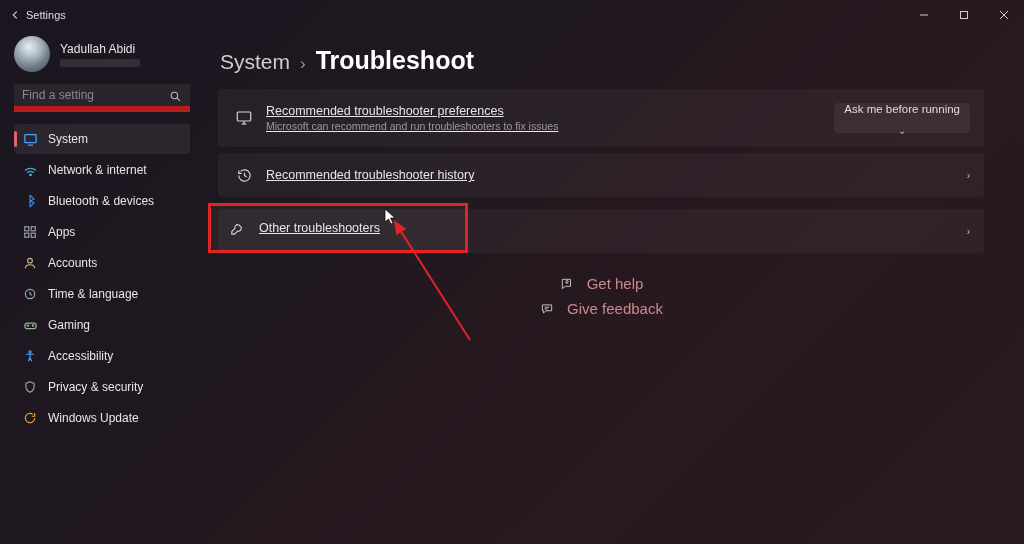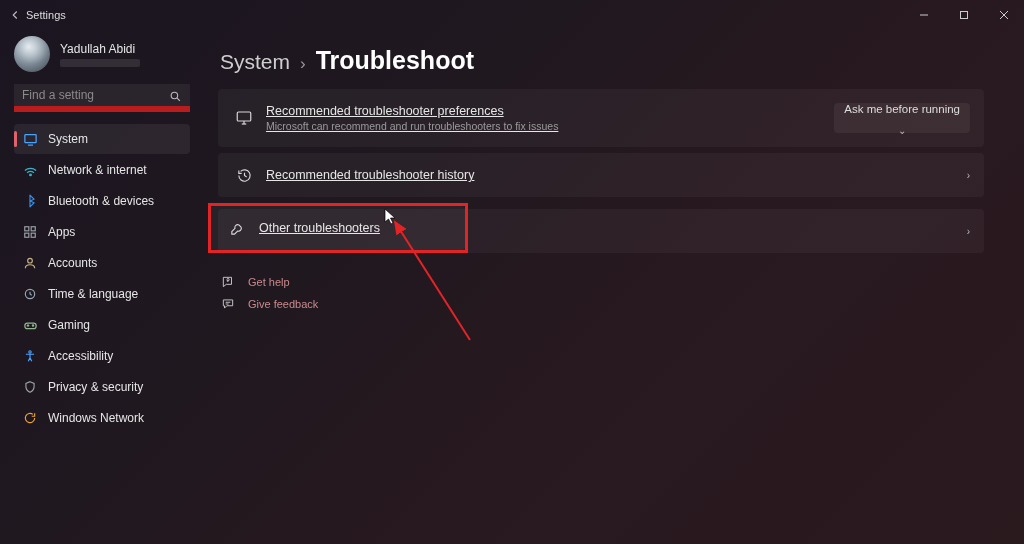--- a/index.html
+++ b/index.html
@@ -88,21 +88,21 @@
     border: 3px solid #e22427; border-radius: 0;
     margin: 6px 0 6px -10px;
   }
   .cursor {
     position: absolute; left: 384px; top: 208px; pointer-events:none;
   }
   .arrow-line {
     position: absolute; pointer-events: none;
   }
   .links { margin-top: 18px; }
-  .link { display: flex; align-items: center; gap: 12px; padding: 4px 2px; font-size: 11px; }
+  .link { display: flex; align-items: center; gap: 12px; padding: 4px 2px; font-size: 15px; justify-content: center; }
   .link .licon { width: 16px; display:flex; align-items:center; justify-content:center; color:#ccc; }
   .link .ltext { color: #c98a8c; }
   svg { display: block; }
 </style>
 </head>
 <body>
 
 <div class="titlebar">
   <span class="back">
     <svg width="14" height="14" viewBox="0 0 24 24" fill="none" stroke="#bbb" stroke-width="2">
@@ -231,21 +231,21 @@
           </span>
         <span>Privacy &amp; security</span>
       </li>
       <li>
         <span class="nicon">
             <svg width="14" height="14" viewBox="0 0 24 24" fill="none" stroke="#e8a33a" stroke-width="2">
               <path d="M20 12a8 8 0 1 1-3-6.2"></path>
               <path d="M20 4v5h-5"></path>
             </svg>
           </span>
-        <span>Windows Network</span>
+        <span>Windows Update</span>
       </li>
     </ul>
   </aside>
 
   <main class="main">
     <div class="breadcrumb">
       <span class="bc1">System</span>
       <span class="sep">›</span>
       <span class="bc2">Troubleshoot</span>
     </div>

